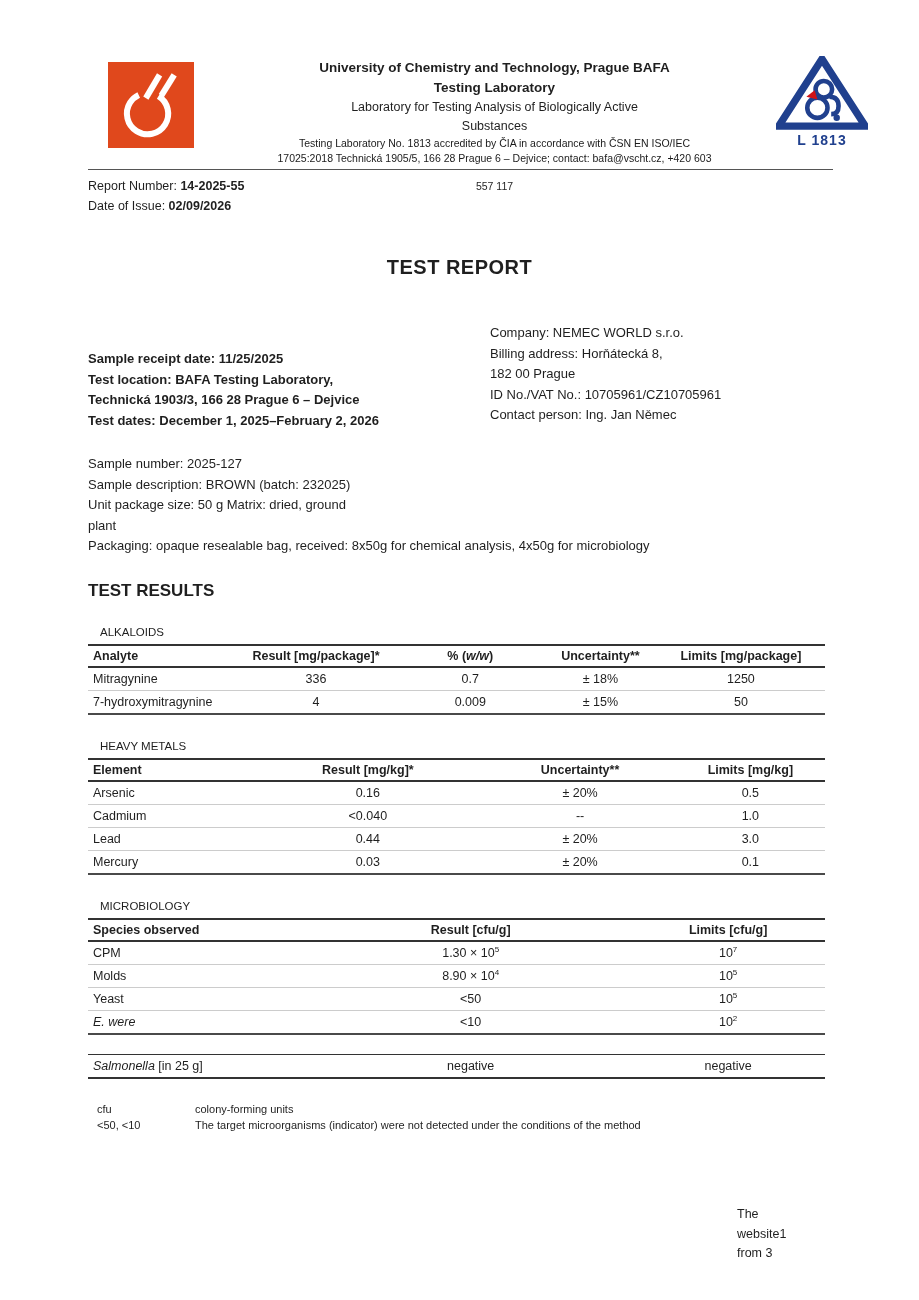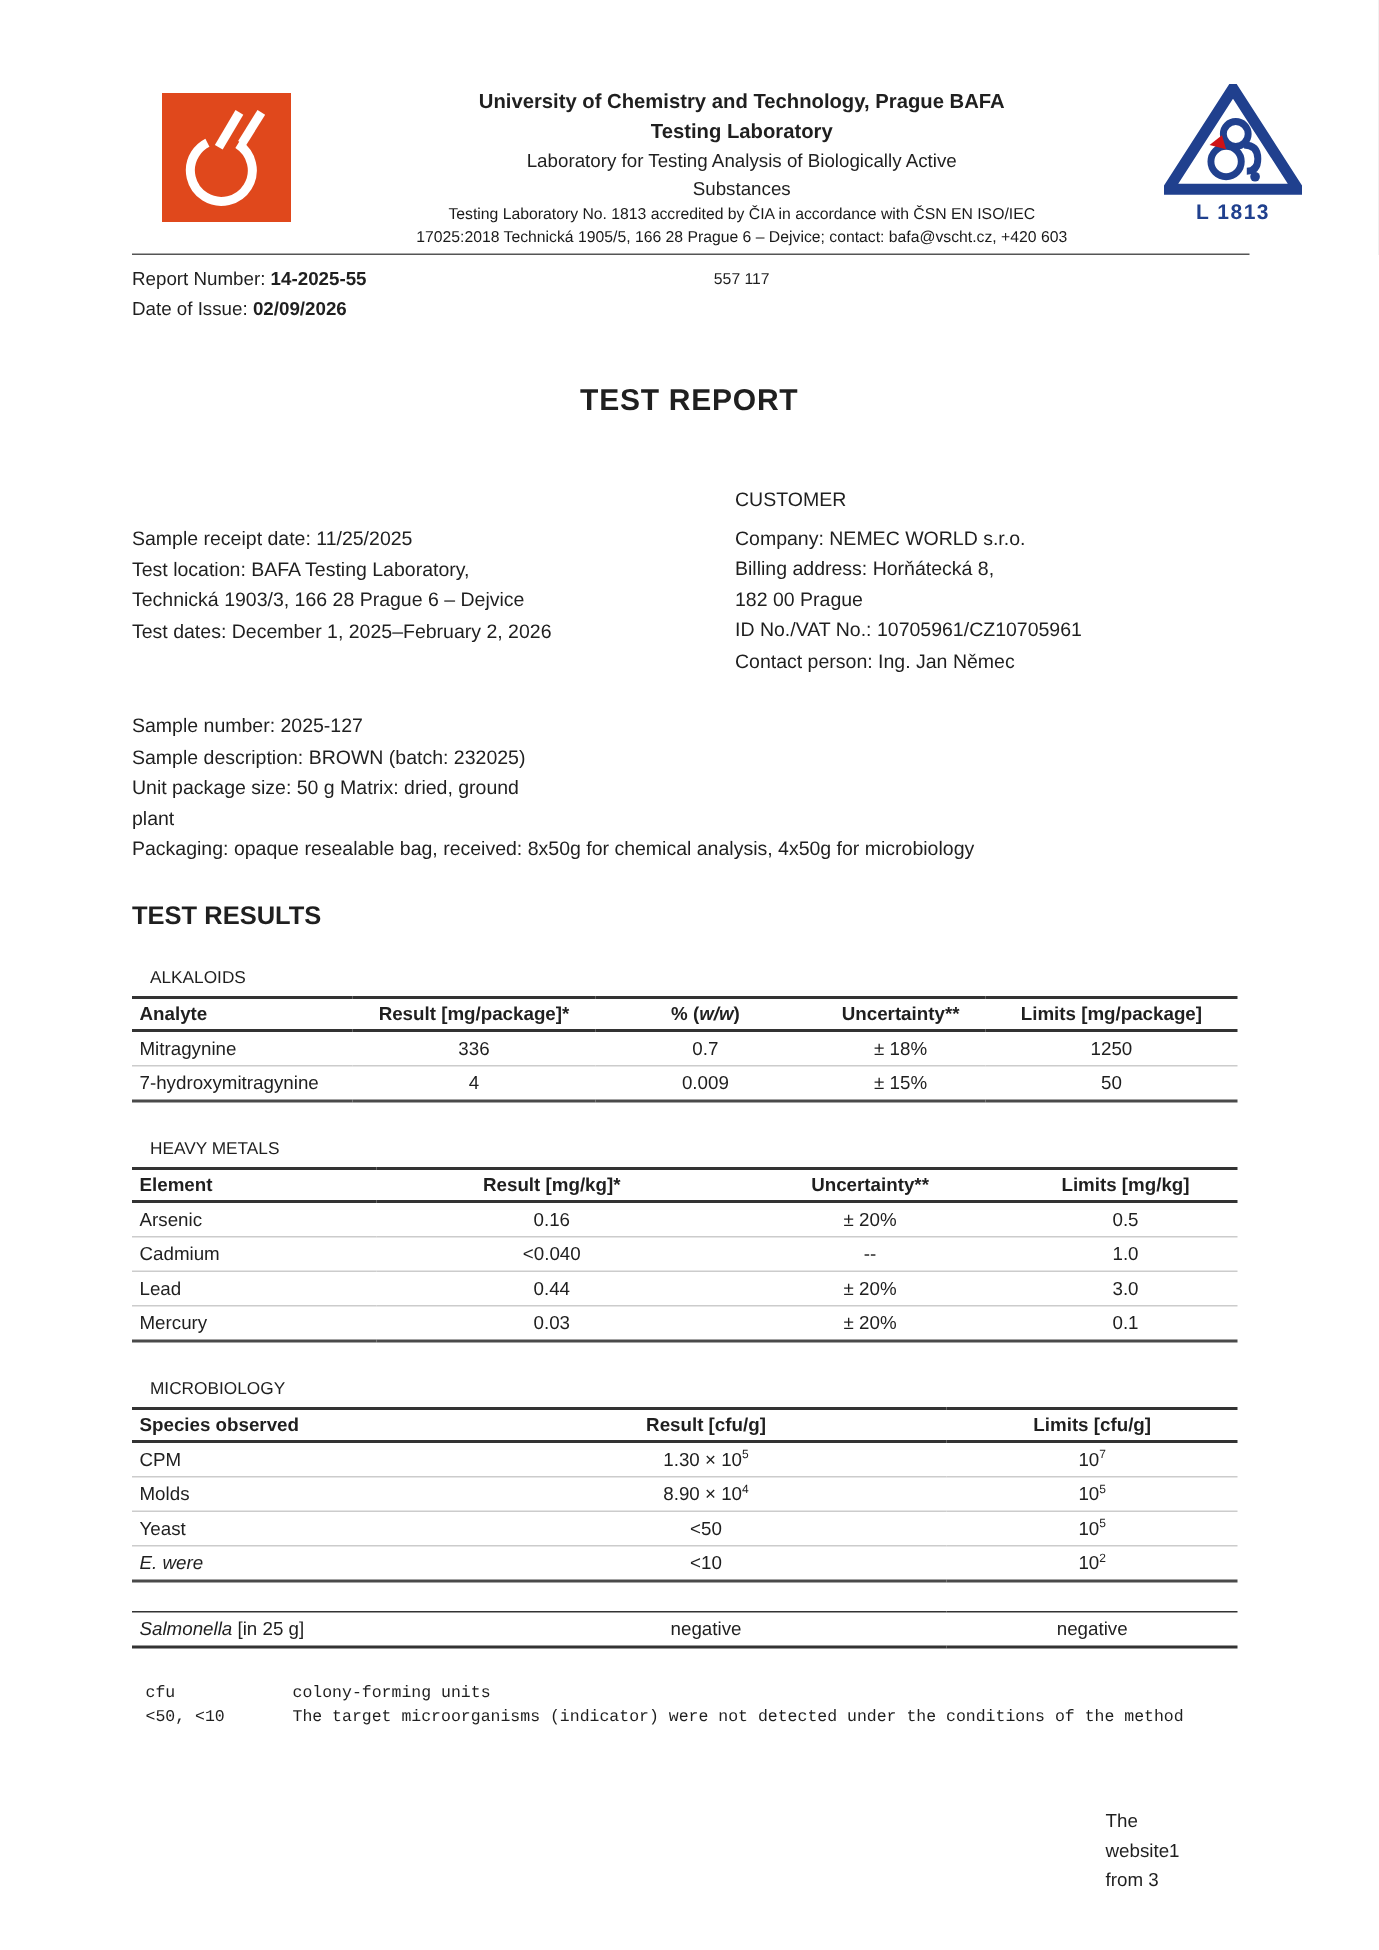--- a/index.html
+++ b/index.html
@@ -20,40 +20,40 @@
   .header-rule { position:absolute; left:88px; right:86px; top:169px; border-top:1.6px solid #555; }
   
   .meta-row1 { position:relative; margin:4px 145px 0 88px; font-size:12.5px; line-height:20px; }
   .meta-center { position:absolute; left:127px; right:0; text-align:center; font-size:10.5px; }
   .meta-row2 { margin:0 88px; font-size:12.5px; line-height:20px; }
   .bold { font-weight:bold; }
   
   .doc-title { margin-top:40px; text-align:center; font-size:20px; font-weight:bold; letter-spacing:0.5px; }
   
   .info { display:flex; margin:44px 86px 0 88px; font-size:13px; line-height:20.5px; }
-  .info-left { width:402px; padding-top:26px; }
+  .info-left { width:402px; padding-top:26px;font-weight:bold; }
   .info-right { flex:1; }
   .customer-head { margin-bottom:5px; }
   
   .sample { margin:23px 86px 0 88px; font-size:13px; line-height:20.5px; }
   
   .results-head { margin:24px 88px 0 88px; font-size:17px; font-weight:bold; }
   .section-label { margin:25px 88px 0 100px; font-size:11.5px; }
   .table-wrap { margin:6px 94px 0 88px; }
   table.rtable { width:100%; border-collapse:collapse; border-top:2px solid #333;
                  border-bottom:2px solid #4a4a4a; font-size:12.5px; table-layout:fixed; }
   table.rtable th { font-weight:bold; border-bottom:2px solid #333; padding:3px 5px; }
   table.rtable td { padding:2.5px 5px; border-bottom:1px solid #cccccc; height:17px; }
   table.rtable tr:last-child td { border-bottom:none; }
   table.rtable.noheader { border-top:1.6px solid #333; border-bottom:2px solid #333; }
   table.rtable sup { font-size:8px; }
   .salm-wrap { margin-top:19px; }
   
   .footnotes { margin:22px 86px 0 97px; font-size:11px; line-height:16.5px; }
-  .fn-row { display:flex;font-family:Liberation Mono, monospace; }
+  .fn-row { display:flex; }
   .fn-term { width:98px; flex:none; }
   
   .footer { position:absolute; left:737px; top:1205px; font-size:12.5px; line-height:19.5px; }
 </style>
 </head>
 <body>
 
 <div class="page">
 
   <div class="header">
@@ -102,21 +102,20 @@
   <div class="doc-title">TEST REPORT</div>
 
   <div class="info">
     <div class="info-left">
       <div>Sample receipt date: 11/25/2025</div>
       <div>Test location: BAFA Testing Laboratory,</div>
       <div>Technická 1903/3, 166 28 Prague 6 – Dejvice</div>
       <div>Test dates: December 1, 2025–February 2, 2026</div>
     </div>
     <div class="info-right">
-      <div class="customer-head">CUSTOMER</div>
       <div>Company: NEMEC WORLD s.r.o.</div>
       <div>Billing address: Horňátecká 8,</div>
       <div>182 00 Prague</div>
       <div>ID No./VAT No.: 10705961/CZ10705961</div>
       <div>Contact person: Ing. Jan Němec</div>
     </div>
   </div>
 
   <div class="sample">
     <div>Sample number: 2025-127</div>

